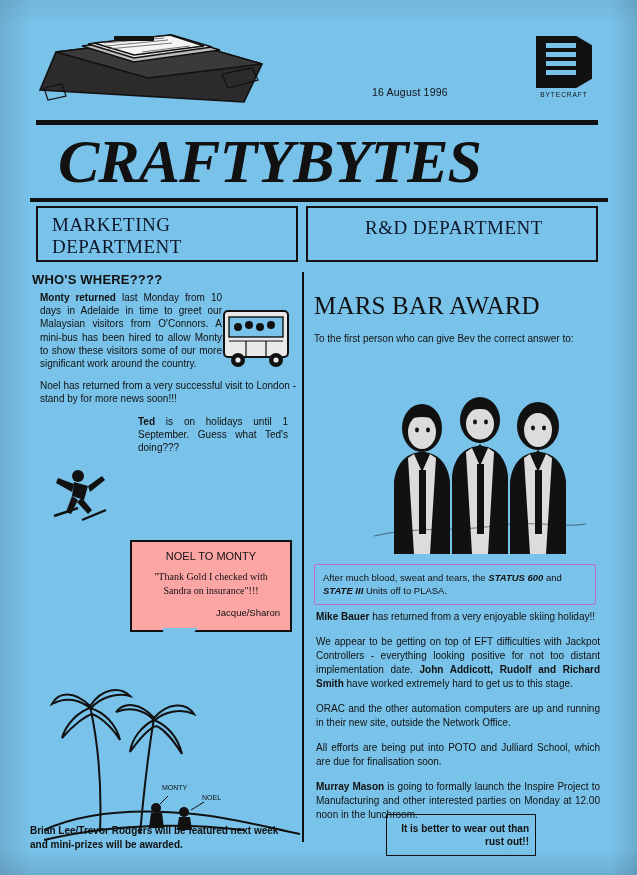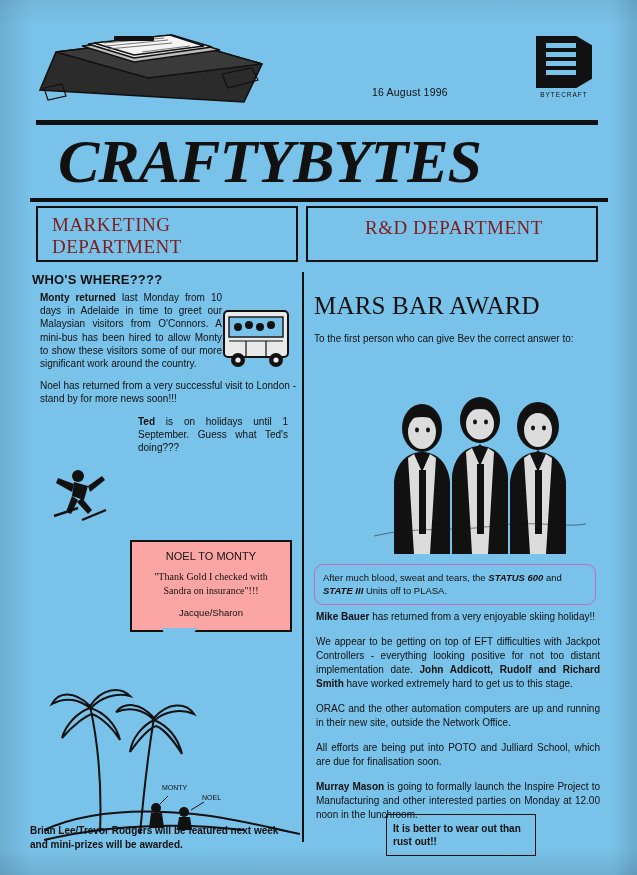--- a/index.html
+++ b/index.html
@@ -59,21 +59,21 @@
     white-space:nowrap;
   }
   .masthead-rule-bot{
     position:absolute;left:30px;top:198px;width:578px;height:4px;background:#111;
   }
 
   
   .dept{
     position:absolute;border:2px solid #111;box-sizing:border-box;
     font-family:"Liberation Serif",serif;
-    font-size:19px;letter-spacing:.5px;color:#7f1d1d;
+    font-size:19px;letter-spacing:.5px;color:#0f172a;
     padding:6px 10px 4px 14px;line-height:1.15;
   }
   .dept.left{left:36px;top:206px;width:262px;height:56px;}
   .dept.right{left:306px;top:206px;width:292px;height:56px;}
   .dept.right span{display:block;text-align:center;padding-top:3px;}
 
   .vdivider{
     position:absolute;left:302px;top:272px;width:2px;height:570px;background:#111;
   }
 
@@ -101,21 +101,21 @@
   .bubble{
     position:absolute;left:100px;top:268px;width:162px;
     border:2px solid #111;background:#fca5a5;
     padding:8px 10px 12px 10px;box-sizing:border-box;
   }
   .bubble .title{font-size:11px;text-align:center;margin-bottom:8px;color:#111;}
   .bubble .quote{
     font-size:10px;text-align:center;line-height:1.35;color:#111;
     font-family:"Liberation Serif",serif;
   }
-  .bubble .sign{font-size:9.5px;text-align:center;margin-top:10px;color:#111;}
+  .bubble .sign{font-size:9.5px;text-align:right;margin-top:10px;color:#111;}
   .bubble .tail{
     position:absolute;left:30px;bottom:-26px;width:0;height:0;
     border-left:10px solid transparent;border-right:26px solid transparent;
     border-top:28px solid #79c2e9;
   }
   .bubble .tail:before{
     content:"";position:absolute;left:-12px;top:-30px;width:0;height:0;
     border-left:12px solid transparent;border-right:30px solid transparent;
     border-top:32px solid #111;z-index:-1;
   }
@@ -142,30 +142,30 @@
   .rp b{font-weight:bold;}
   .name-prompt{font-size:10.5px;font-weight:bold;line-height:1.35;margin:0 0 8px 2px;}
 
   .photo{
     position:absolute;left:62px;top:110px;width:212px;height:168px;
     background:#79c2e9;
   }
 
   .caption-box{
     position:absolute;left:2px;top:288px;width:282px;
-    border:1.4px solid #c06cc0;border-radius:9px;
+    border:1.4px solid #c06cc0;border-radius:2px;
     padding:6px 8px;box-sizing:border-box;
     font-size:9.5px;line-height:1.4;color:#111;
   }
   .caption-box i{font-style:italic;font-weight:bold;}
 
   .quotebox{
     position:absolute;left:386px;top:814px;width:150px;height:42px;
     border:1.6px solid #111;box-sizing:border-box;
-    display:flex;align-items:center;justify-content:center;text-align:left;
+    display:flex;align-items:center;justify-content:center;text-align:right;
     font-size:10px;font-weight:bold;line-height:1.35;color:#111;padding:0 6px;
   }
 </style>
 </head>
 <body>
 
 <div class="page">
 
   <div class="newspaper-art">
     <svg viewBox="0 0 250 92" width="250" height="92">

